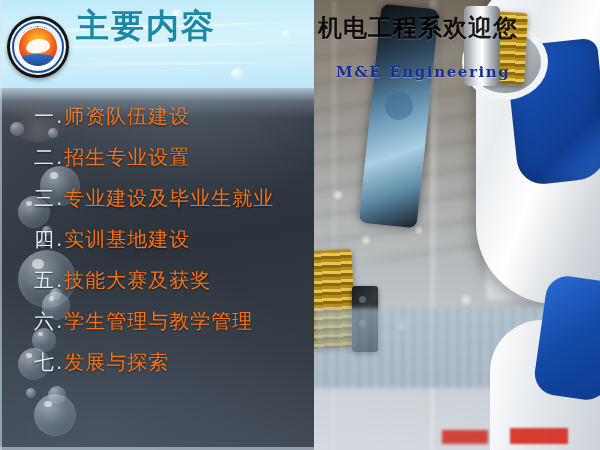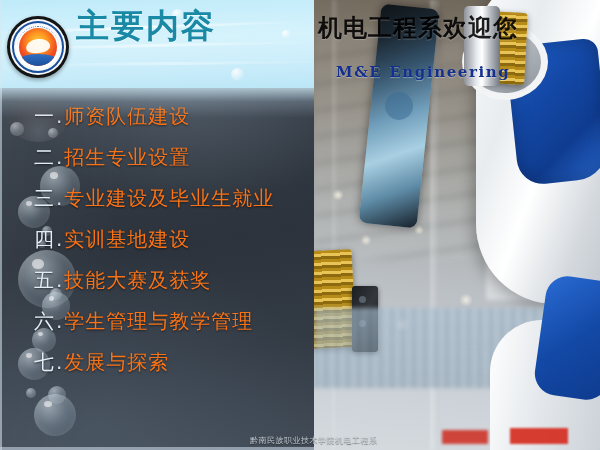--- a/index.html
+++ b/index.html
@@ -395,17 +395,16 @@
       <div class="sign-red3"></div>
     </div>
 
     <div class="cn-welcome">机电工程系欢迎您</div>
 
     <div class="en-welcome">
       <span class="l2">M&amp;E Engineering</span>
     </div>
   </div>
 
-  <div class="footer-cap">黔南民族职业技术学院机电工程系</div>
 
   <div class="edge-left"></div>
   <div class="edge-bottom"></div>
 </div>
 
 </body></html>

